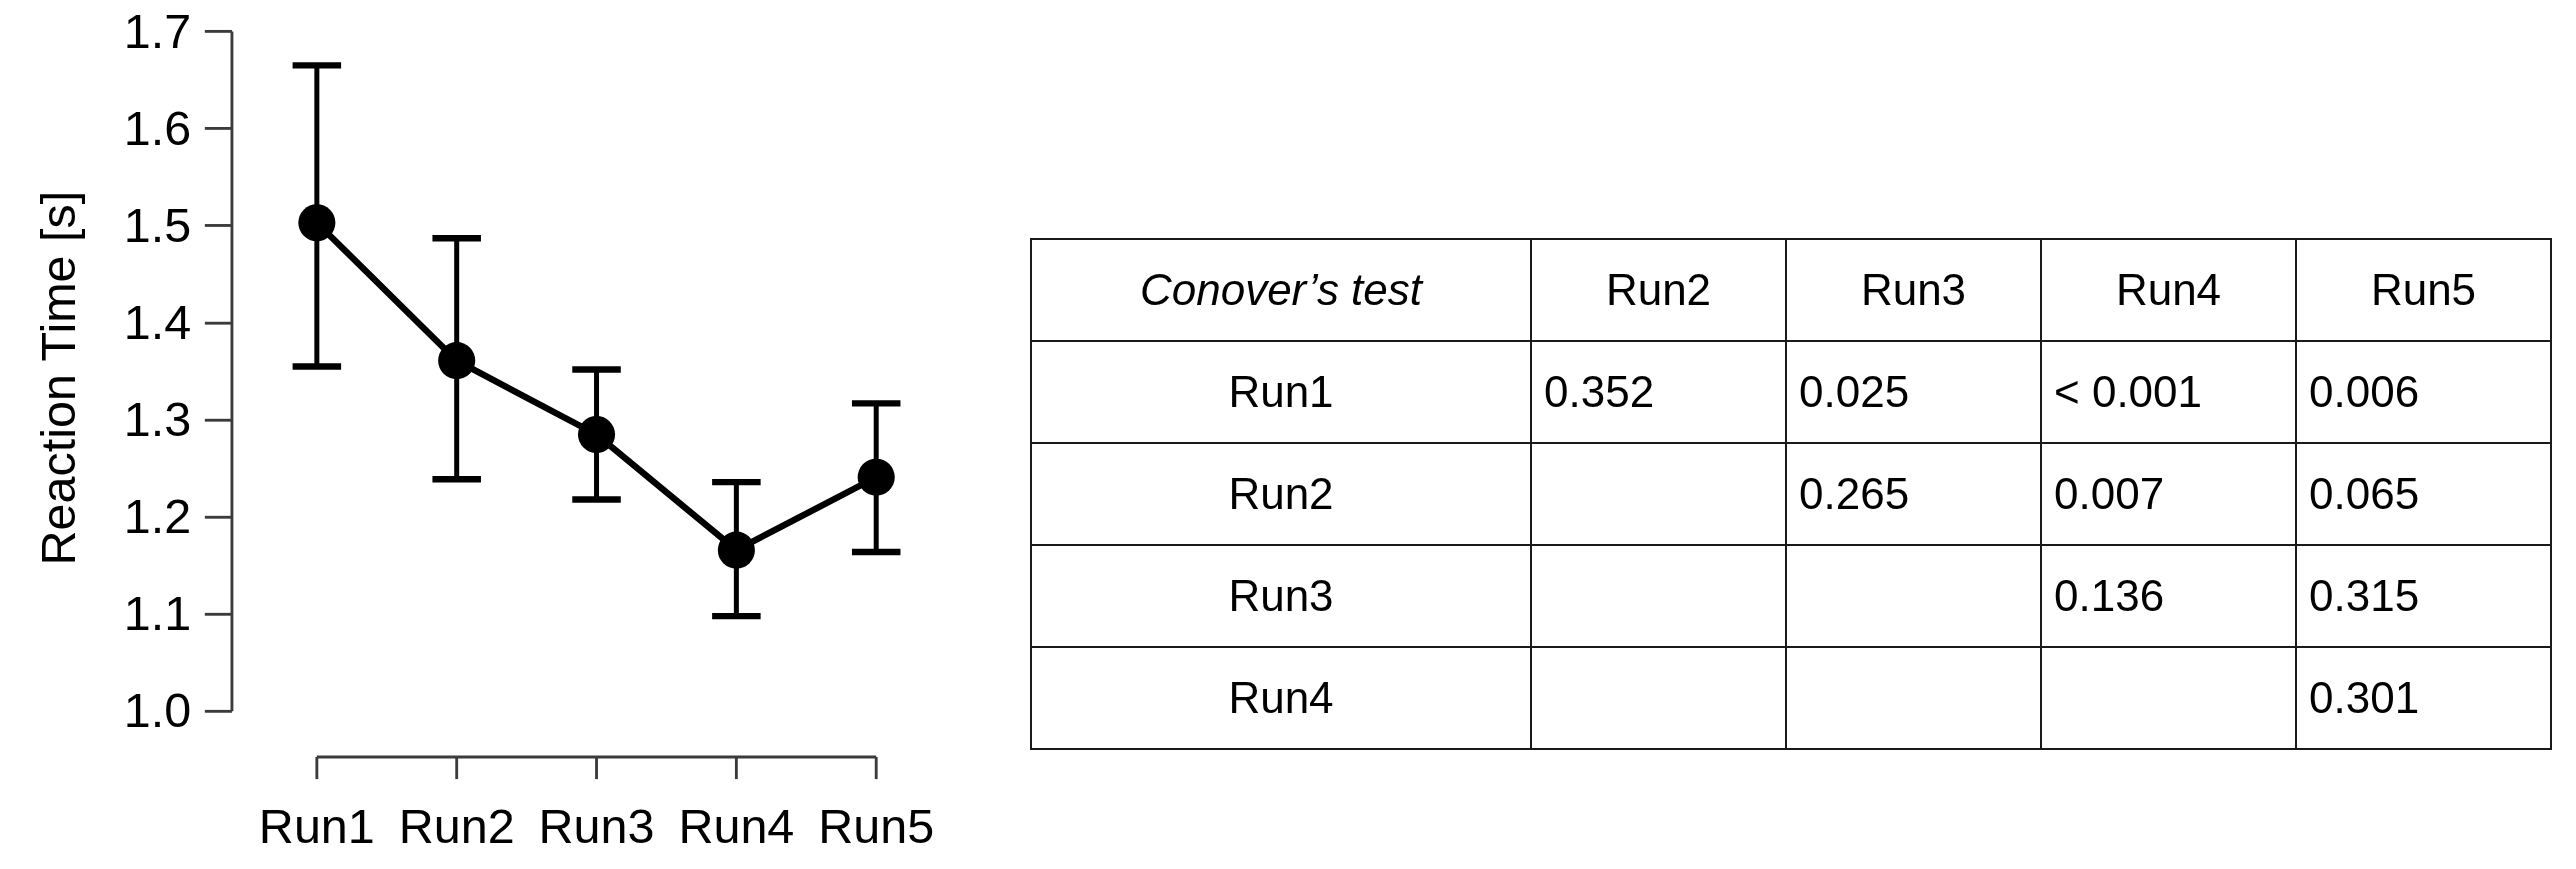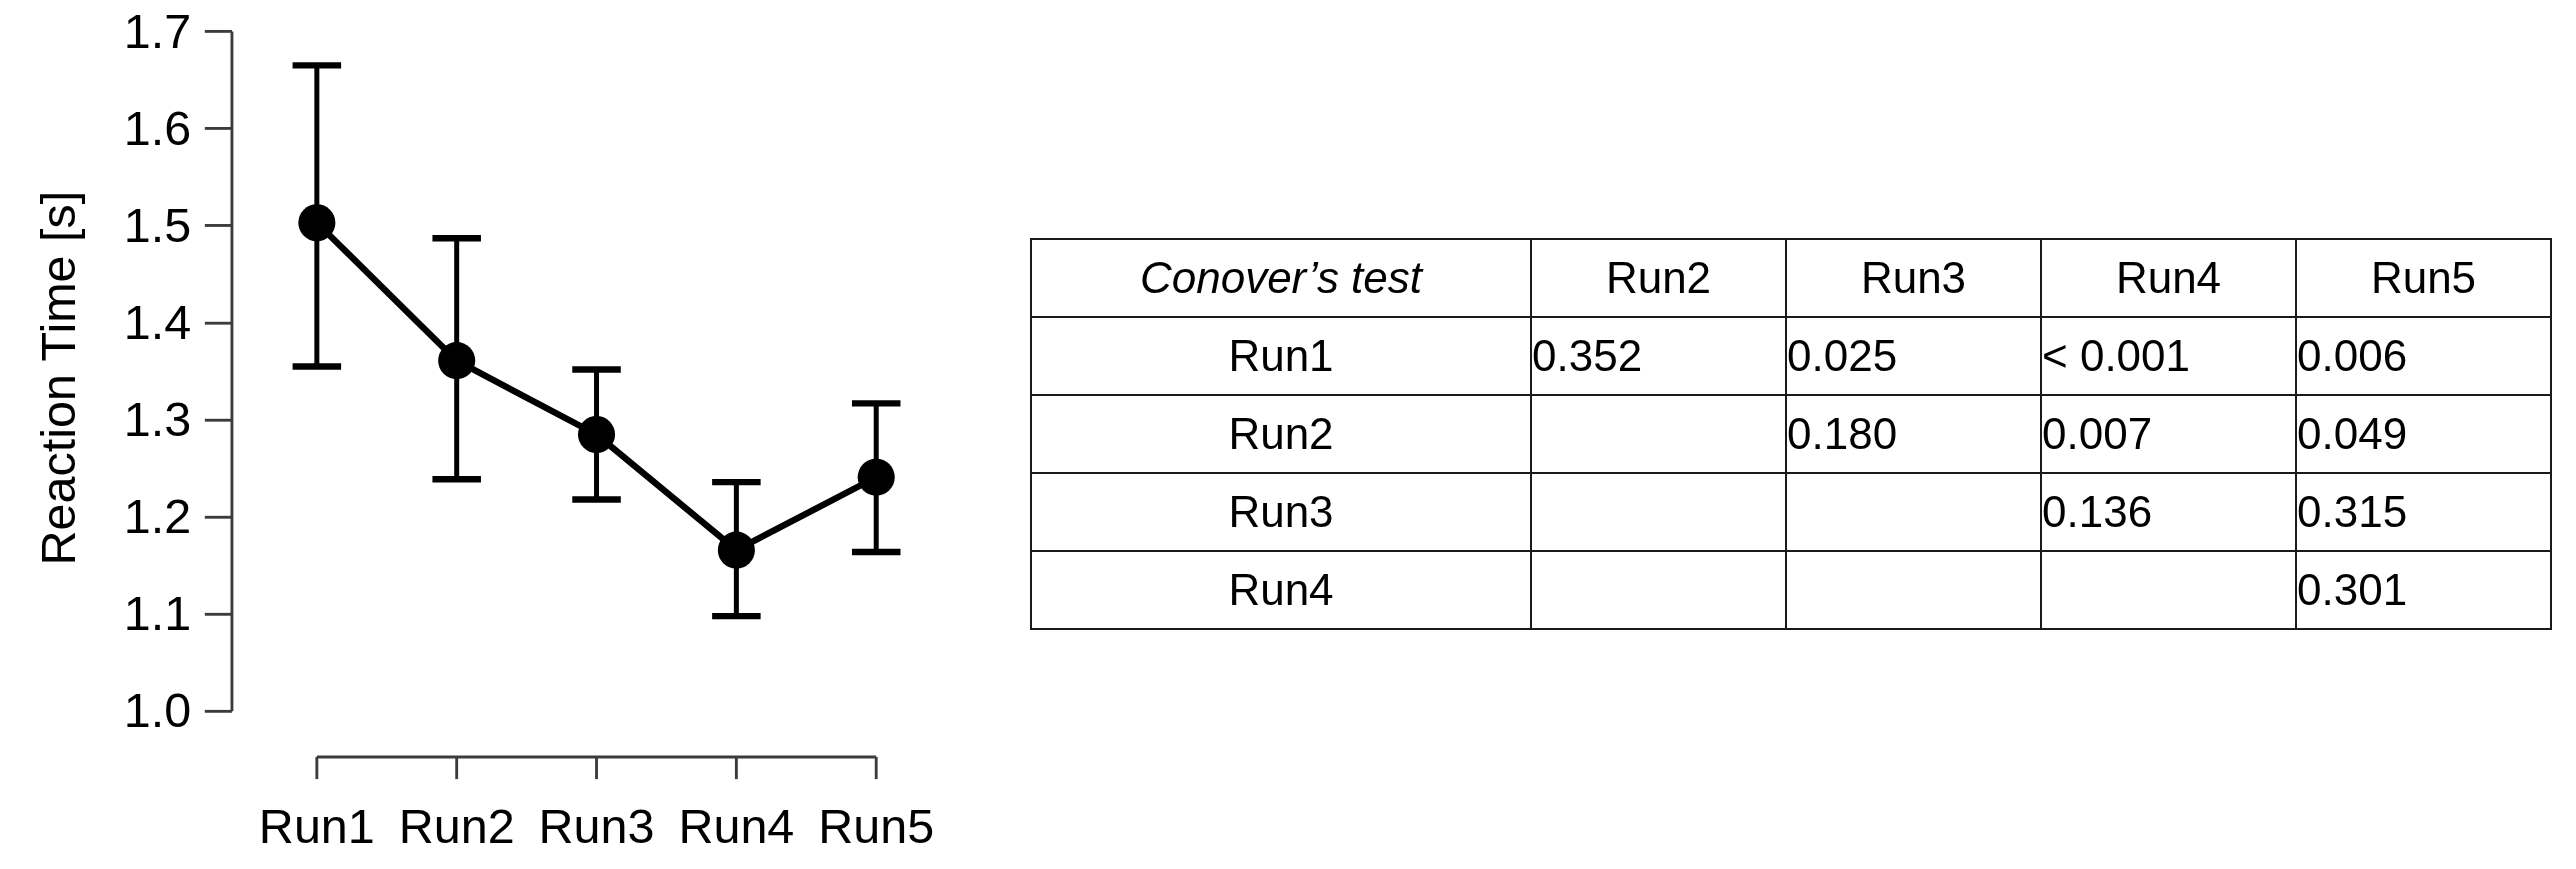--- a/index.html
+++ b/index.html
@@ -93,21 +93,21 @@
   table.conover {
     border-collapse: collapse;
     table-layout: fixed;
     width: 1519px;
     background: #ffffff;
   }
   table.conover td, table.conover th {
     border: 2.1px solid #1a1a1a;
     vertical-align: middle;
     height: 76px;
-    padding: 0;
+    padding: 12px;
     font-family: "Liberation Sans", sans-serif;
     font-size: 44px;
     font-weight: normal;
     color: #000000;
     background: #ffffff;
     line-height: 1;
   }
   table.conover col.c0 { width: 500px; }
   table.conover col.c1,
   table.conover col.c2,
@@ -238,23 +238,23 @@
       <tr>
             <th class="row-head">Run1</th>
             <td class="val">0.352</td>
             <td class="val sig">0.025</td>
             <td class="val sig">&lt; 0.001</td>
             <td class="val sig">0.006</td>
           </tr>
           <tr>
             <th class="row-head">Run2</th>
             <td class="val empty"></td>
-            <td class="val">0.180</td>
+            <td class="val">0.265</td>
             <td class="val sig">0.007</td>
-            <td class="val">0.049</td>
+            <td class="val">0.065</td>
           </tr>
           <tr>
             <th class="row-head">Run3</th>
             <td class="val empty"></td>
             <td class="val empty"></td>
             <td class="val">0.136</td>
             <td class="val">0.315</td>
           </tr>
           <tr>
             <th class="row-head">Run4</th>

